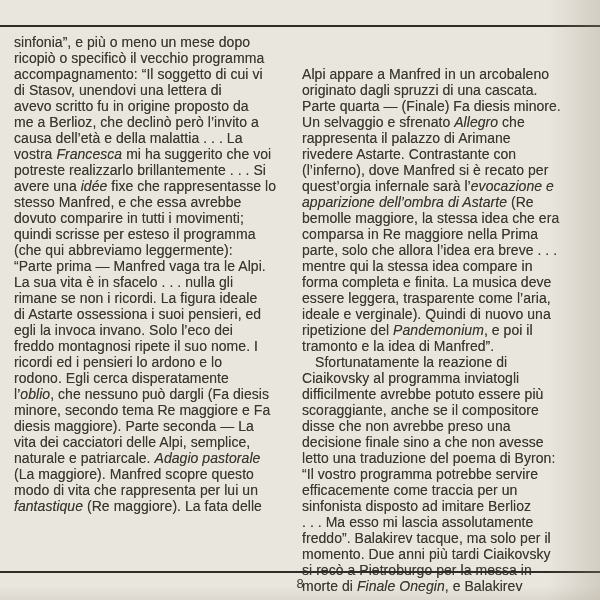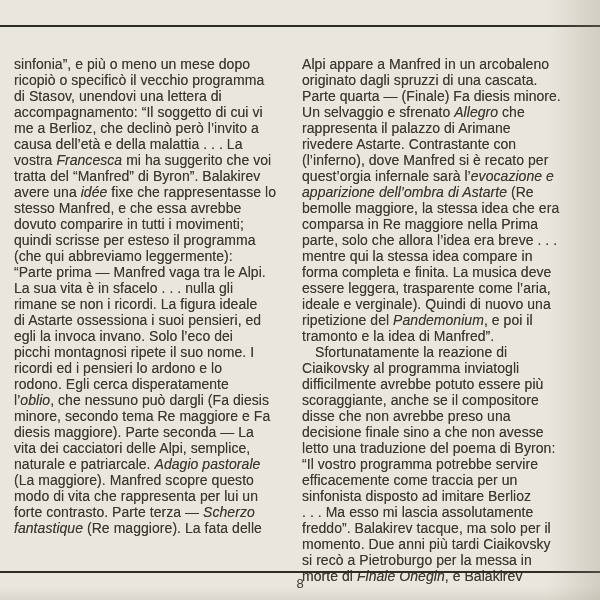--- a/index.html
+++ b/index.html
@@ -27,76 +27,76 @@
     pointer-events: none;
   }
   .rule {
     position: absolute; left: 0;
     width: 600px; height: 2px;
     background: #2e2c27;
   }
   .rule-top { top: 25px; }
   .rule-bottom { top: 571px; }
   .column {
-    position: absolute; top: 56px;
+    position: absolute; top: 34px;
     font-size: 14px;
     line-height: 16px;
     white-space: nowrap;
     letter-spacing: 0.05px;
     text-shadow: 0 0 0.5px rgba(58,55,47,0.55);
   }
   .column-left  { left: 14px;  width: 286px; }
-  .column-right { left: 302px; width: 292px; }
+  .column-right { left: 302px; width: 292px; margin-top: 32px; }
   .line { height: 16px; }
   .line.indent { padding-left: 13px; }
   .line em { }
   .page-number {
     position: absolute; top: 576px; left: 0;
     width: 600px;
     text-align: center;
     font-size: 13px;
     color: #3a372f;
   }
 </style>
 </head>
 <body>
 
 <div class="page">
   <div class="rule rule-top"></div>
 
   <div class="column column-left">
       <div class="line"><span>sinfonia”, e più o meno un mese dopo</span></div>
       <div class="line"><span>ricopiò o specificò il vecchio programma</span></div>
+      <div class="line"><span>accompagnamento: “Il soggetto di cui vi</span></div>
       <div class="line"><span>di Stasov, unendovi una lettera di</span></div>
-      <div class="line"><span>accompagnamento: “Il soggetto di cui vi</span></div>
+      <div class="line"><span>avevo scritto fu in origine proposto da</span></div>
       <div class="line"><span>me a Berlioz, che declinò però l’invito a</span></div>
       <div class="line"><span>causa dell’età e della malattia . . .  La</span></div>
       <div class="line"><span>vostra </span><em>Francesca</em><span> mi ha suggerito che voi</span></div>
-      <div class="line"><span>tratta del “Manfred” di Byron”. Balakirev</span></div>
+      <div class="line"><span>potreste realizzarlo brillantemente . . .  Si</span></div>
       <div class="line"><span>avere una </span><em>idée</em><span> fixe che rappresentasse lo</span></div>
       <div class="line"><span>stesso Manfred, e che essa avrebbe</span></div>
       <div class="line"><span>dovuto comparire in tutti i movimenti;</span></div>
       <div class="line"><span>quindi scrisse per esteso il programma</span></div>
       <div class="line"><span>(che qui abbreviamo leggermente):</span></div>
       <div class="line"><span>“Parte prima — Manfred vaga tra le Alpi.</span></div>
       <div class="line"><span>La sua vita è in sfacelo . . .  nulla gli</span></div>
       <div class="line"><span>rimane se non i ricordi. La figura ideale</span></div>
       <div class="line"><span>di Astarte ossessiona i suoi pensieri, ed</span></div>
       <div class="line"><span>egli la invoca invano. Solo l’eco dei</span></div>
-      <div class="line"><span>picchi montagnosi ripete il suo nome. I</span></div>
+      <div class="line"><span>freddo montagnosi ripete il suo nome. I</span></div>
       <div class="line"><span>ricordi ed i pensieri lo ardono e lo</span></div>
       <div class="line"><span>rodono. Egli cerca disperatamente</span></div>
       <div class="line"><span>l’</span><em>oblio</em><span>, che nessuno può dargli (Fa diesis</span></div>
       <div class="line"><span>minore, secondo tema Re maggiore e Fa</span></div>
       <div class="line"><span>diesis maggiore). Parte seconda — La</span></div>
       <div class="line"><span>vita dei cacciatori delle Alpi, semplice,</span></div>
       <div class="line"><span>naturale e patriarcale. </span><em>Adagio pastorale</em></div>
       <div class="line"><span>(La maggiore). Manfred scopre questo</span></div>
       <div class="line"><span>modo di vita che rappresenta per lui un</span></div>
-      <div class="line"><span>forte contrasto. Parte terza — </span><em>Scherzo</em></div>
       <div class="line"><em>fantastique</em><span> (Re maggiore). La fata delle</span></div>
     </div>
 
   <div class="column column-right">
       <div class="line"><span>Alpi appare a Manfred in un arcobaleno</span></div>
       <div class="line"><span>originato dagli spruzzi di una cascata.</span></div>
       <div class="line"><span>Parte quarta — (Finale) Fa diesis minore.</span></div>
       <div class="line"><span>Un selvaggio e sfrenato </span><em>Allegro</em><span> che</span></div>
       <div class="line"><span>rappresenta il palazzo di Arimane</span></div>
       <div class="line"><span>rivedere Astarte. Contrastante con</span></div>

